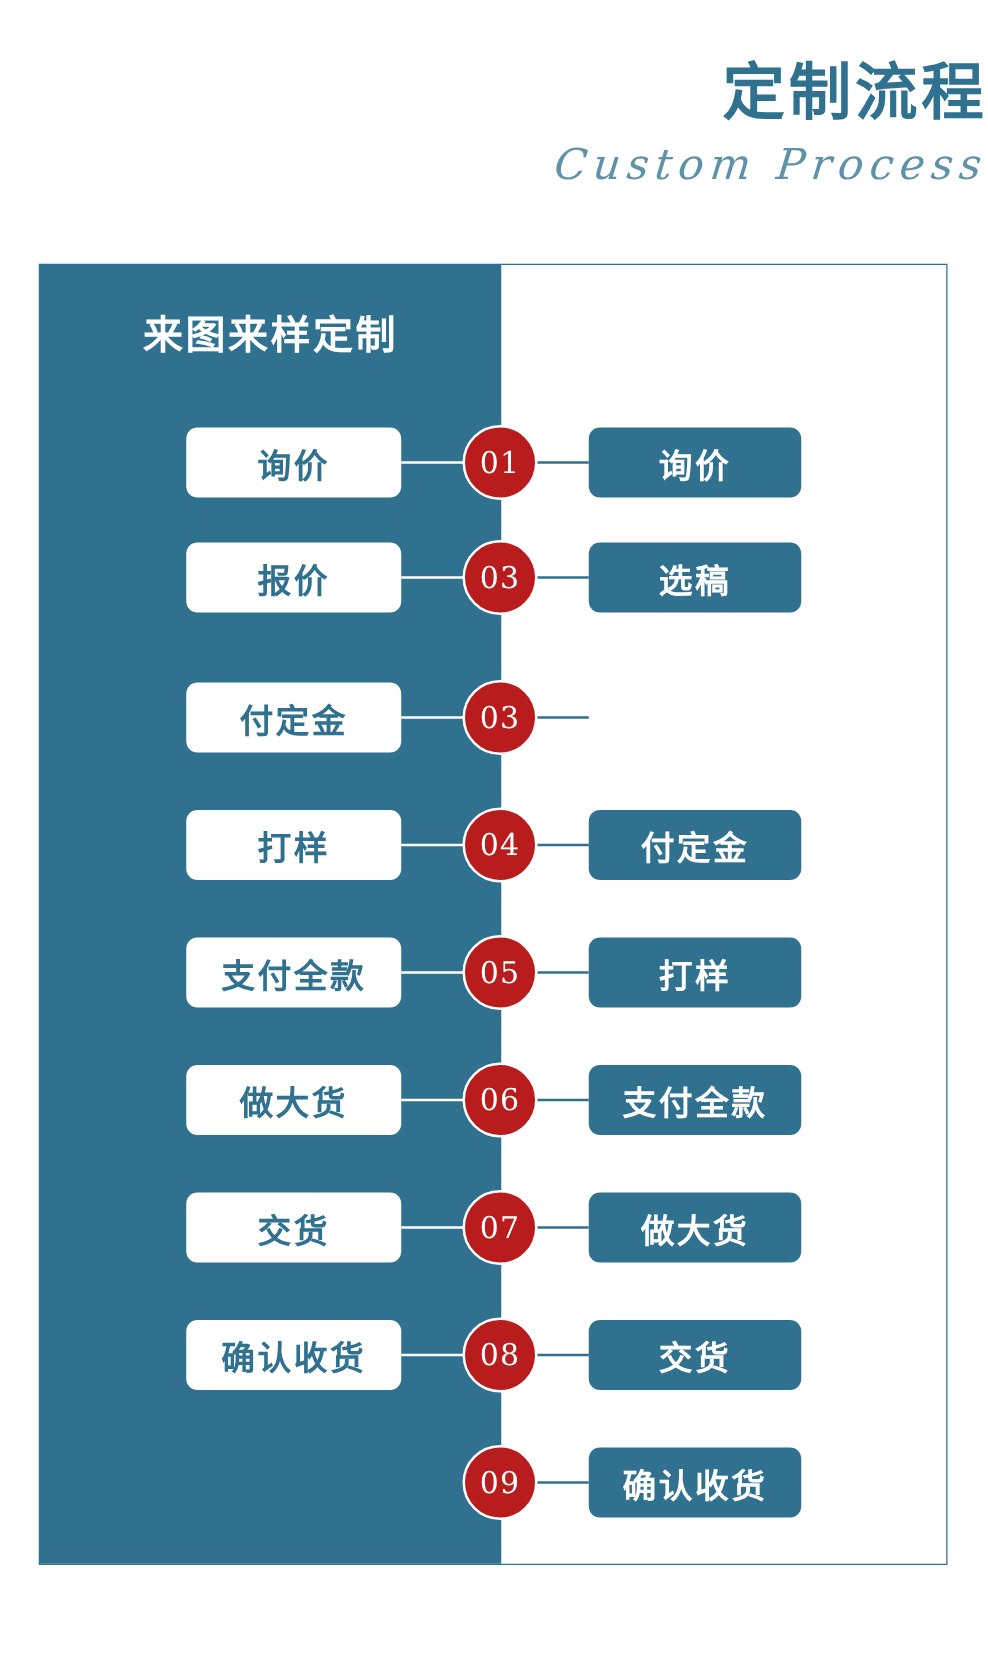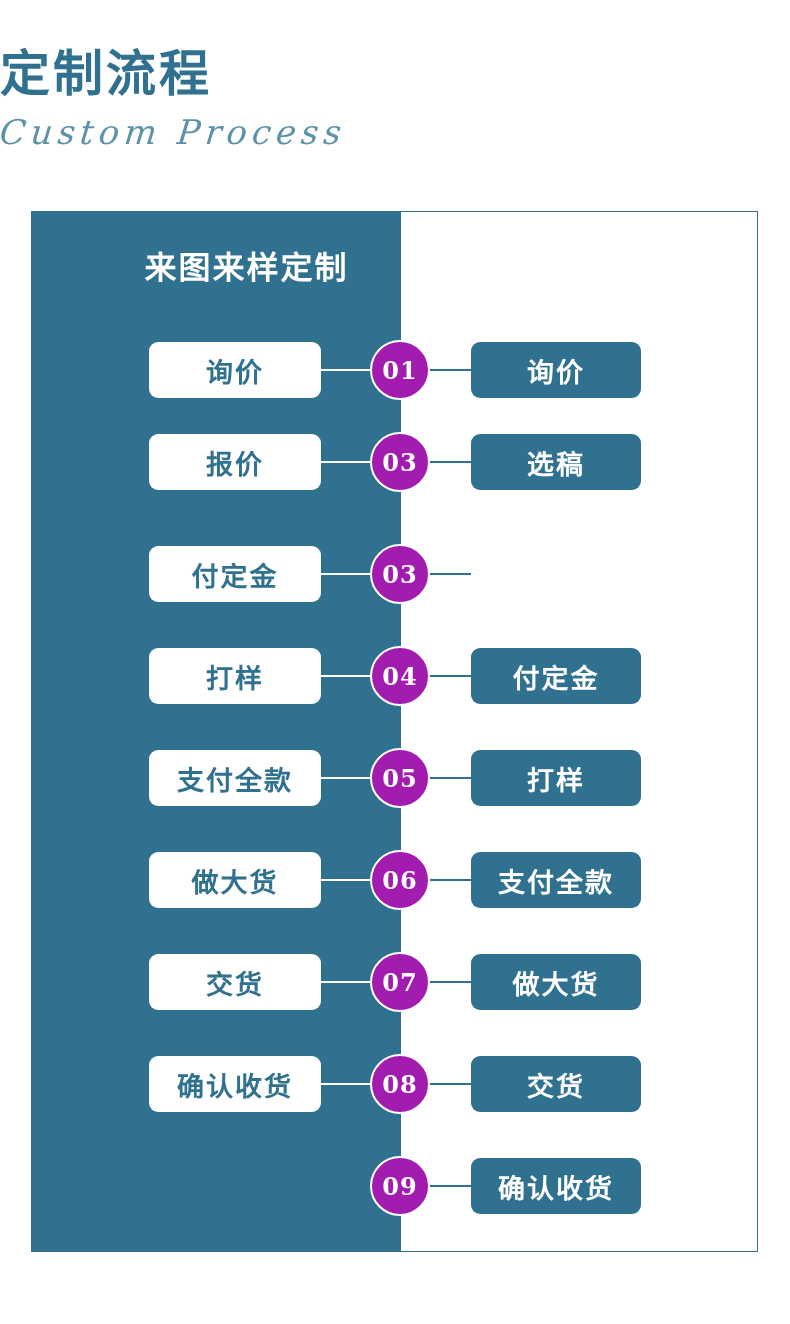--- a/index.html
+++ b/index.html
@@ -16,21 +16,21 @@
     font-family: "DejaVu Serif", "Liberation Serif", serif;
     -webkit-font-smoothing: antialiased;
   }
 
   
   .title-block {
     position: absolute;
     left: 0;
     top: 44px;
     width: 790px;
-    text-align: left;
+    text-align: right;
   }
   .title-main {
     font-family: "DejaVu Serif", "Liberation Serif", serif;
     font-weight: bold;
     font-size: 50px;
     line-height: 60px;
     letter-spacing: 3px;
     color: #2f718f;
     margin: 0;
   }
@@ -69,21 +69,20 @@
   
   .col-header {
     position: absolute;
     top: 34px;
     height: 44px;
     line-height: 44px;
     font-weight: bold;
     font-size: 32px;
     letter-spacing: 2px;
     white-space: nowrap;
-    margin-left: 30px;
   }
   .col-header.left {
     left: 0;
     width: 369px;
     text-align: center;
     color: #ffffff;
   }
   .col-header.right {
     left: 369px;
     width: 358px;
@@ -153,28 +152,28 @@
   }
 
   
   .badge {
     position: absolute;
     left: 338px;   
     top: -2px;
     width: 60px;
     height: 60px;
     border-radius: 50%;
-    background: #a21caf;
+    background: #b91c1c;
     border: 2px solid #ffffff;
     box-sizing: border-box;
     display: flex;
     align-items: center;
     justify-content: center;
     color: #ffffff;
-    font-weight: bold;
+    font-weight: normal;
     font-size: 24px;
     letter-spacing: 1px;
     z-index: 5;
   }
 </style>
 </head>
 <body>
 
 <div class="title-block">
   <h1 class="title-main">定制流程</h1>

